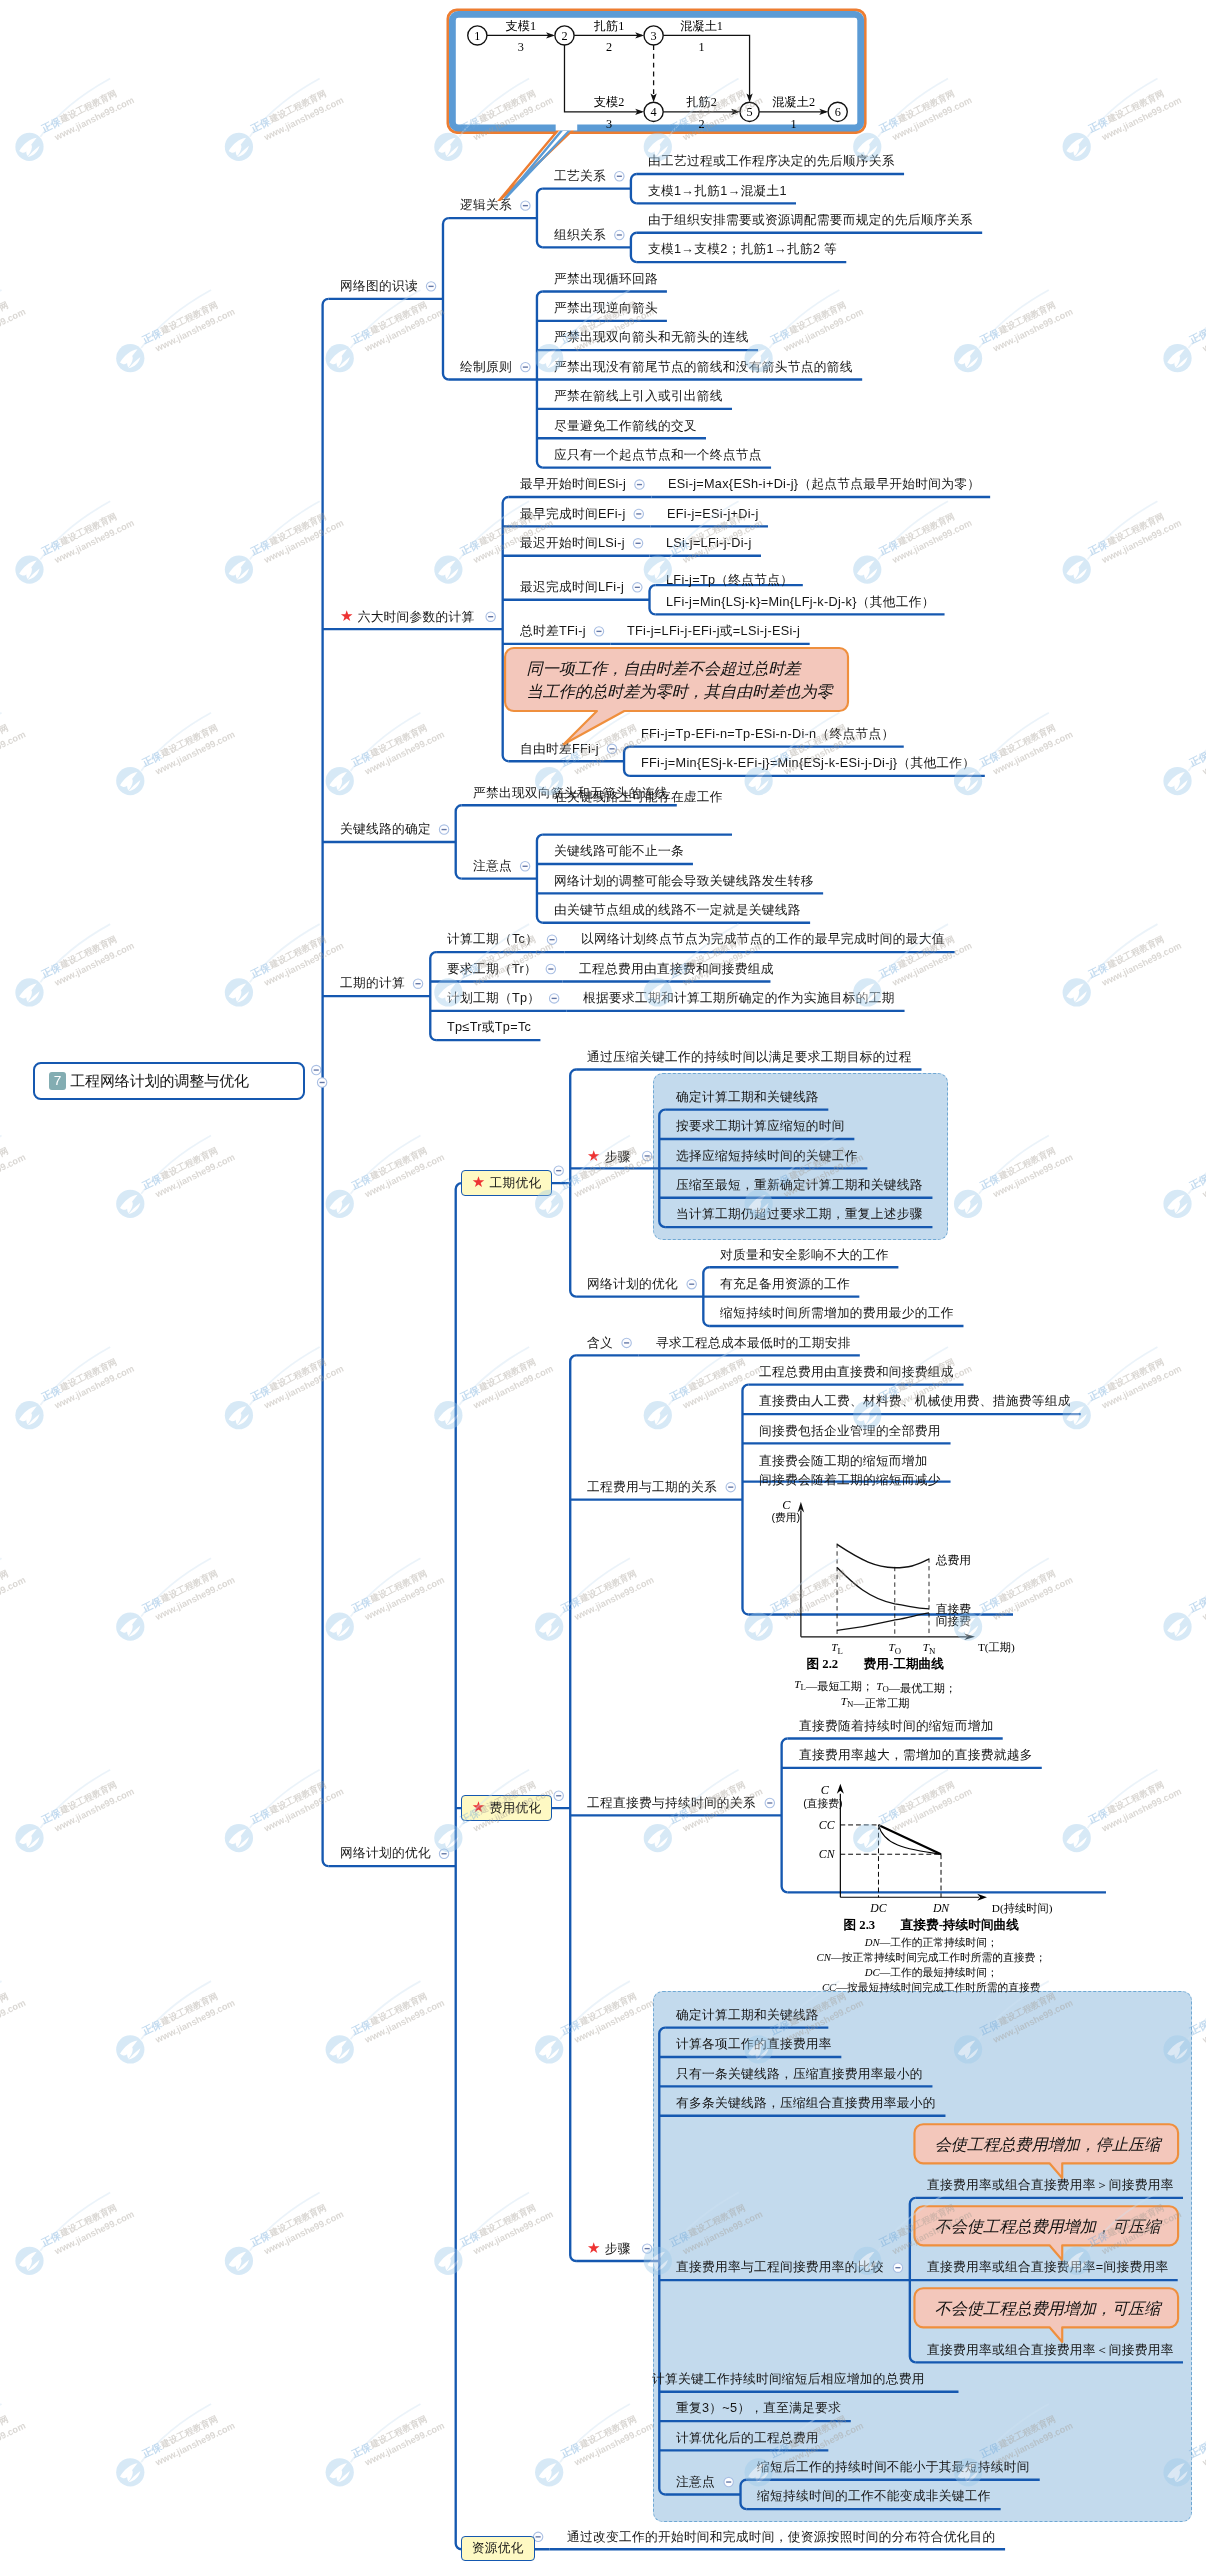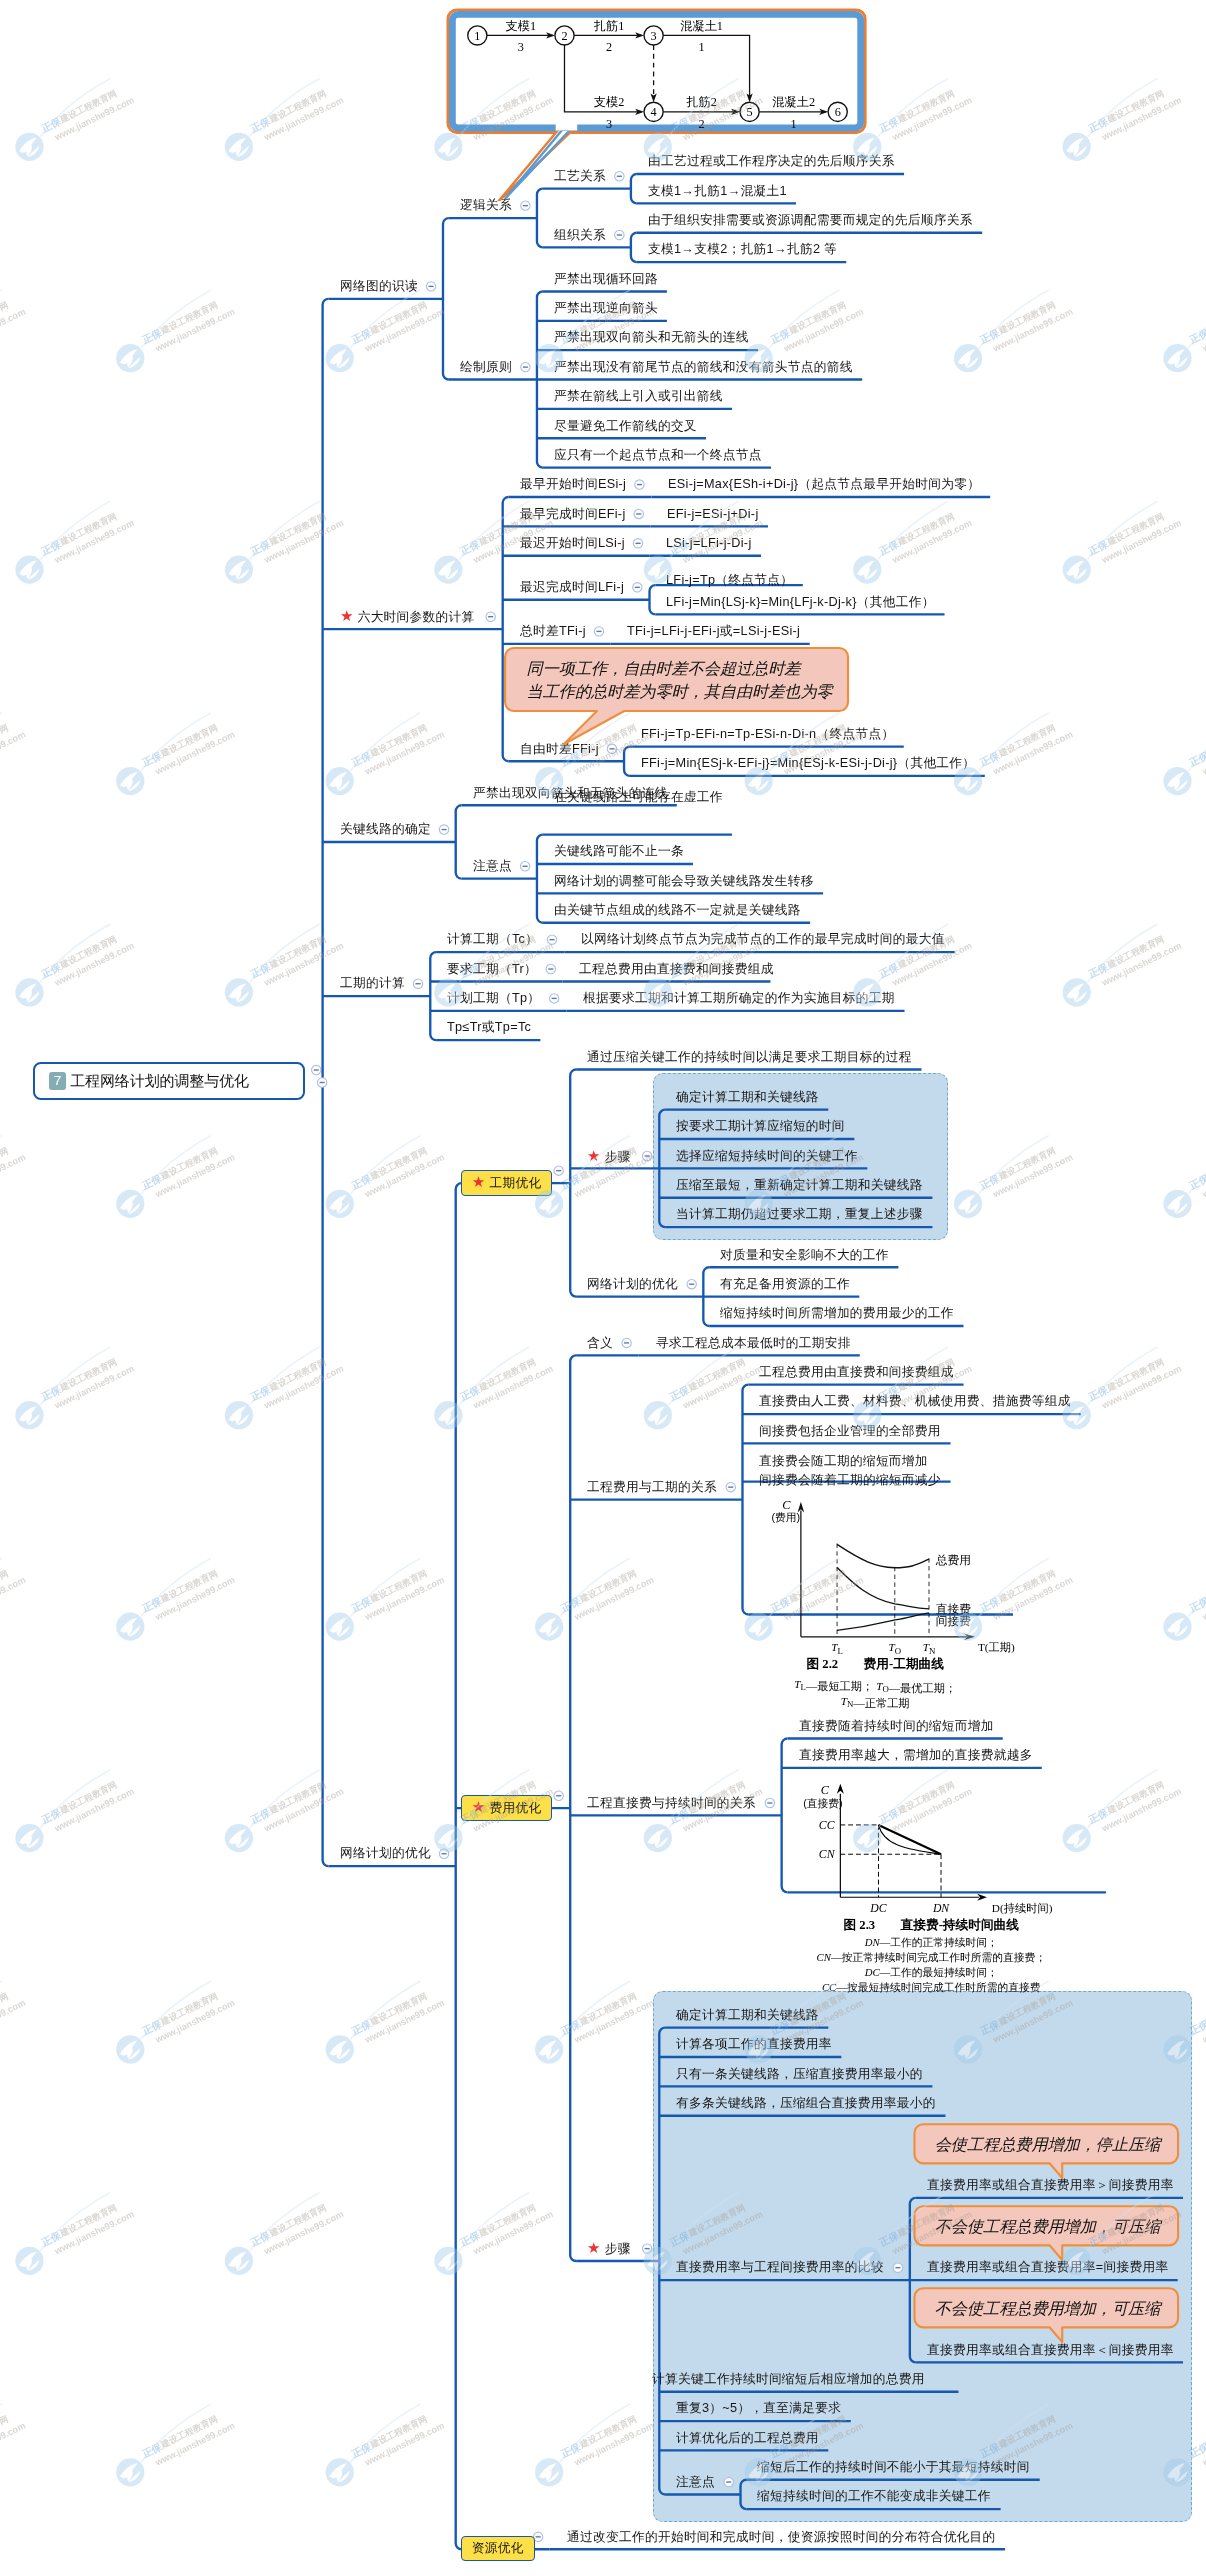--- a/index.html
+++ b/index.html
@@ -5,21 +5,21 @@
 <style>
   html,body{margin:0;padding:0;background:#fff;}
   #page{position:relative;width:1207px;height:2576px;overflow:hidden;background:#fff;
         font-family:"Liberation Sans",sans-serif;-webkit-font-smoothing:antialiased;}
   svg{position:absolute;left:0;top:0;}
   #conn{width:1207px;height:2576px;z-index:3;}
   #wm{width:1207px;height:2576px;z-index:6;opacity:0.40;pointer-events:none;}
   .lbl{position:absolute;white-space:nowrap;font-size:12.7px;color:#151515;z-index:4;
        line-height:16.6px;letter-spacing:0.3px;}
   .lbl.two{line-height:18.6px;}
-  .lbl.boxed{border:1.9px solid #1558b0;border-radius:4px;background:#fde047;padding:2.9px 9.8px 3.9px 9.8px;}
+  .lbl.boxed{border:1.9px solid #1558b0;border-radius:4px;background:#fef9c3;padding:2.9px 9.8px 3.9px 9.8px;}
   #nodes{position:absolute;left:0;top:0;width:1207px;height:2576px;z-index:4;}
   #groups{position:absolute;left:0;top:0;width:1207px;height:2576px;z-index:1;}
   .grp{position:absolute;background:#c3daed;border:1.5px dashed #6fa8d4;border-radius:9.8px;}
   .rootbox{position:absolute;border:2.1px solid #1558b0;border-radius:7.8px;background:#fff;z-index:4;
            display:flex;align-items:center;padding-left:13.7px;box-sizing:border-box;}
   .badge{display:inline-block;background:#83adb2;color:#fff;font-size:13.7px;line-height:17.6px;
          width:17.6px;height:17.6px;text-align:center;border-radius:2.9px;margin-right:3.9px;font-weight:400;}
   .roottx{font-size:15px;color:#111;white-space:nowrap;letter-spacing:-0.1px;}
   .star{color:#ee3333;font-size:15px;line-height:15px;margin-right:3.9px;display:inline-block;}
 </style>

